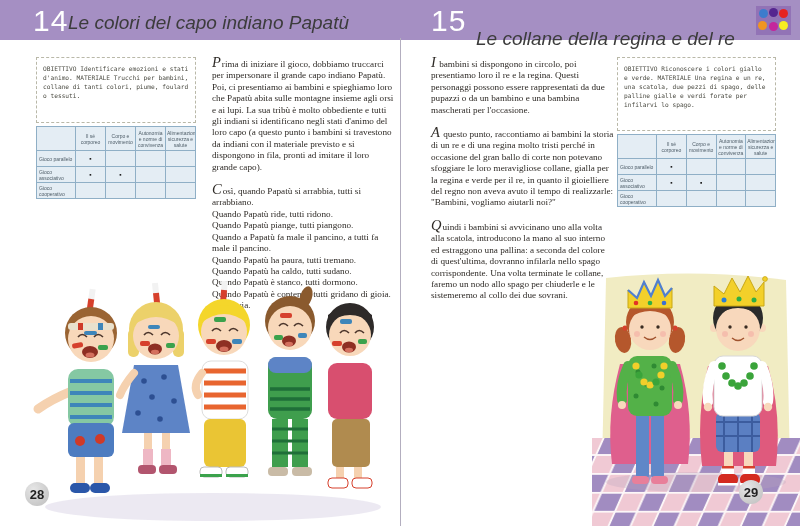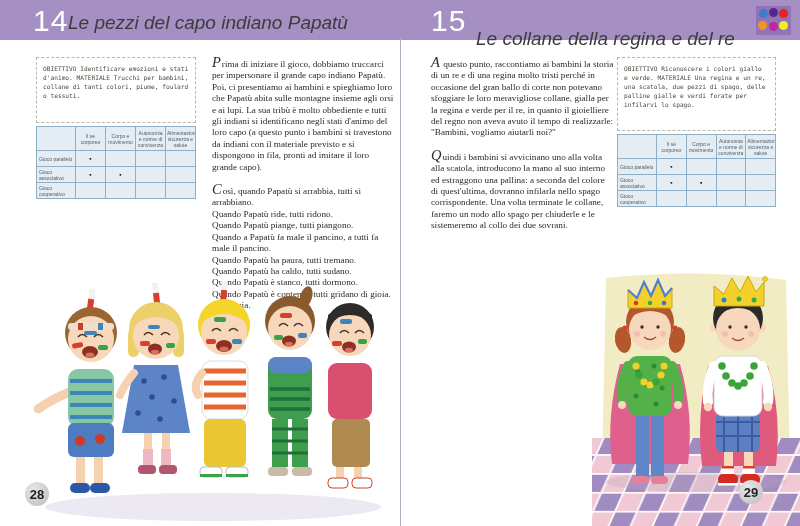--- a/index.html
+++ b/index.html
@@ -54,21 +54,21 @@
   
   .illu{position:absolute;}
   .illu.left{left:28px;top:281px;width:362px;height:245px;}
   .illu.right{left:592px;top:266px;width:208px;height:260px;}
 </style>
 </head>
 <body>
 
 <div class="band"></div>
 <div class="pnum l">14</div>
-<div class="ptitle l">Le pezzi del capo indiano Papatù</div>
+<div class="ptitle l">Le colori del capo indiano Papatù</div>
 <div class="pnum r">15</div>
 <div class="ptitle r">Le collane della regina e del re</div>
 <div class="logo">
   <span class="dot" style="left:3px;top:3px;background:#3d7ccd;"></span>
   <span class="dot" style="left:13px;top:2px;background:#55268f;"></span>
   <span class="dot" style="left:23px;top:3px;background:#e62321;"></span>
   <span class="dot" style="left:2px;top:15px;background:#f09522;"></span>
   <span class="dot" style="left:13px;top:16px;background:#c4269c;"></span>
   <span class="dot" style="left:23px;top:15px;background:#f7ec21;"></span>
 </div>
@@ -255,20 +255,21 @@
       <ellipse cx="321" cy="66" rx="7" ry="5.5" fill="#8e2f23"></ellipse>
         <ellipse cx="321" cy="69" rx="4" ry="2.2" fill="#d4705e"></ellipse>
     </g>
   </svg>
 
   <div class="pagedot l">28</div>
 </div>
 
 <div>
   <div class="textcol r">
+    <p class="para"><span class="cap">I</span><span class="flow"> bambini si dispongono in circolo, poi presentiamo loro il re e la regina. Questi personaggi possono essere rappresentati da due pupazzi o da un bambino e una bambina mascherati per l'occasione.</span></p>
     <p class="para"><span class="cap">A</span><span class="flow"> questo punto, raccontiamo ai bambini la storia di un re e di una regina molto tristi perché in occasione del gran ballo di corte non potevano sfoggiare le loro meravigliose collane, gialla per la regina e verde per il re, in quanto il gioielliere del regno non aveva avuto il tempo di realizzarle: "Bambini, vogliamo aiutarli noi?"</span></p>
     <p class="para"><span class="cap">Q</span><span class="flow">uindi i bambini si avvicinano uno alla volta alla scatola, introducono la mano al suo interno ed estraggono una pallina: a seconda del colore di quest'ultima, dovranno infilarla nello spago corrispondente. Una volta terminate le collane, faremo un nodo allo spago per chiuderle e le sistemeremo al collo dei due sovrani.</span></p>
   </div>
 
   <div class="infobox r">
     <span>OBIETTIVO</span>
      <span>Riconoscere i colori giallo e verde.</span>
      <span>MATERIALE</span>
      <span>Una regina e un re, una scatola, due pezzi di spago, delle palline gialle e verdi forate per infilarvi lo spago.</span>
   </div>

